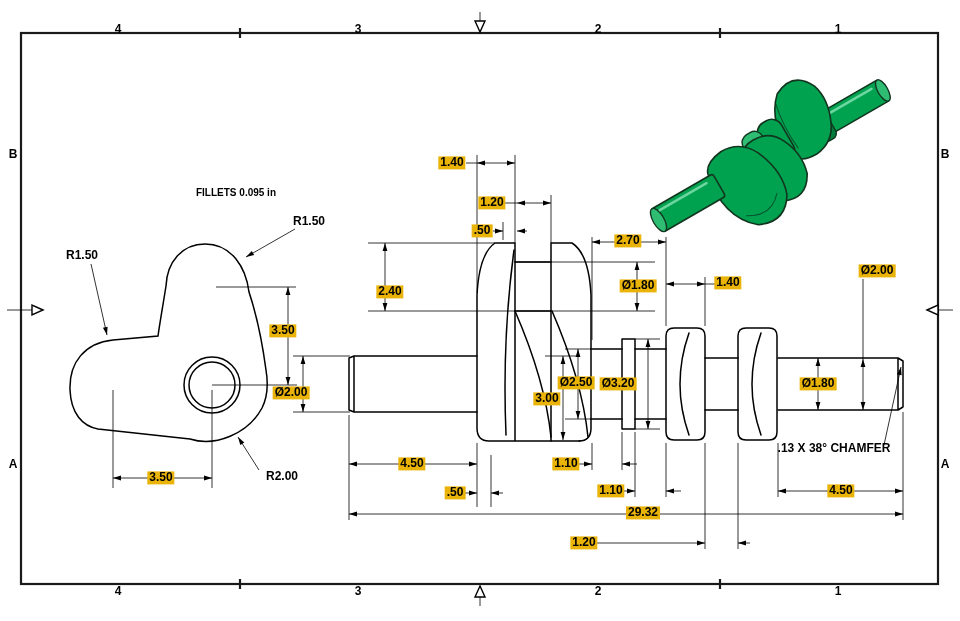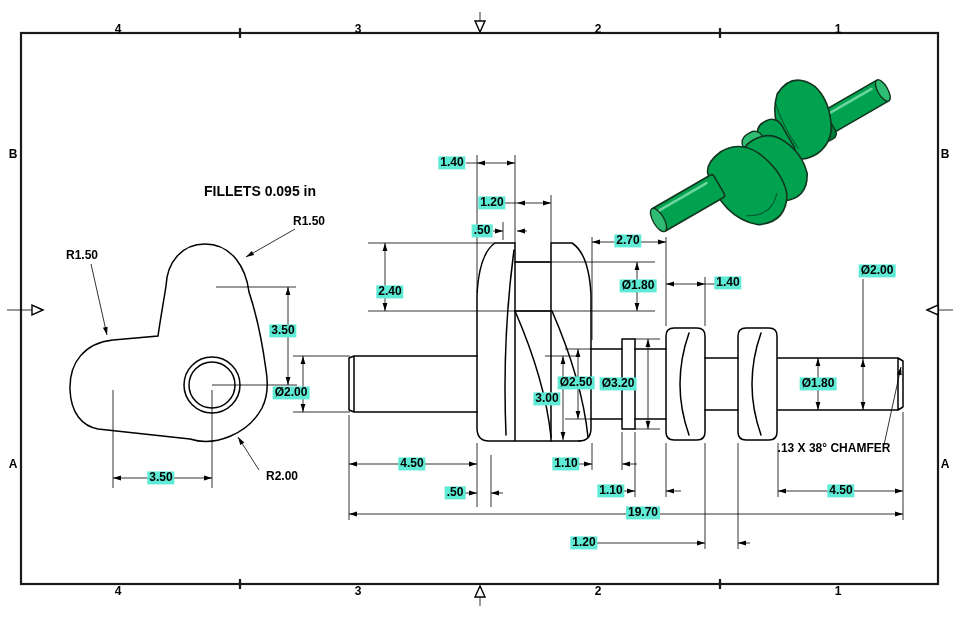--- a/index.html
+++ b/index.html
@@ -9,24 +9,24 @@
   .p{stroke:#000;stroke-width:1.5;fill:none;stroke-linecap:round;}
   .d{stroke:#000;stroke-width:0.8;fill:none;}
   .b{stroke:#1a1a1a;stroke-width:2.2;fill:none;}
   .oa{fill:#fff;stroke:#000;stroke-width:1.4;}
   .grn{fill:#00A24F;stroke:#12351F;stroke-width:1.6;}
   .grnL{fill:#2FBD74;stroke:#12351F;stroke-width:1.4;}
   .grnD{fill:#007C3C;stroke:#12351F;stroke-width:1.4;}
   .hl{stroke:#79DCA8;stroke-width:2.5;fill:none;opacity:.9;stroke-linecap:round;}
   .crease{stroke:#0A2A18;stroke-width:1;fill:none;opacity:.65;}
   .lb{position:absolute;transform:translate(-50%,-50%);font-weight:bold;font-size:12px;
-      color:#000;background:#5eead4;padding:0 2px;white-space:nowrap;line-height:1.1;}
+      color:#000;background:#eab308;padding:0 2px;white-space:nowrap;line-height:1.1;}
   .zone{background:transparent;padding:0;font-size:12px;}
   .title{font-size:19px;letter-spacing:.4px;background:transparent;}
-  .note{font-size:14px;background:transparent;margin-left:24px;}
+  .note{font-size:10px;background:transparent;}
 </style>
 </head>
 <body>
 
 <div id="sheet">
 
 <svg width="960" height="621" viewBox="0 0 960 621">
   <defs>
     <marker id="ah" markerWidth="12" markerHeight="8" refX="11" refY="4" orient="auto-start-reverse" markerUnits="strokeWidth">
       <path d="M1,1 L11,4 L1,7 Z" fill="#000"></path>
@@ -176,17 +176,17 @@
   <div class="lb" style="left:877px;top:271px">Ø2.00</div>
   <div class="lb" style="left:547px;top:399px">3.00</div>
   <div class="lb" style="left:576px;top:383px">Ø2.50</div>
   <div class="lb" style="left:618px;top:384px">Ø3.20</div>
   <div class="lb" style="left:818px;top:384px">Ø1.80</div>
   <div class="lb" style="left:412px;top:464px">4.50</div>
   <div class="lb" style="left:455px;top:493px">.50</div>
   <div class="lb" style="left:566px;top:464px">1.10</div>
   <div class="lb" style="left:611px;top:491px">1.10</div>
   <div class="lb" style="left:841px;top:491px">4.50</div>
-  <div class="lb" style="left:643px;top:513px">19.70</div>
+  <div class="lb" style="left:643px;top:513px">29.32</div>
   <div class="lb" style="left:584px;top:543px">1.20</div>
   <div class="lb" style="left:834px;top:449px;background:transparent">.13 X 38° CHAMFER</div>
 
 </div>
 
 </body></html>

